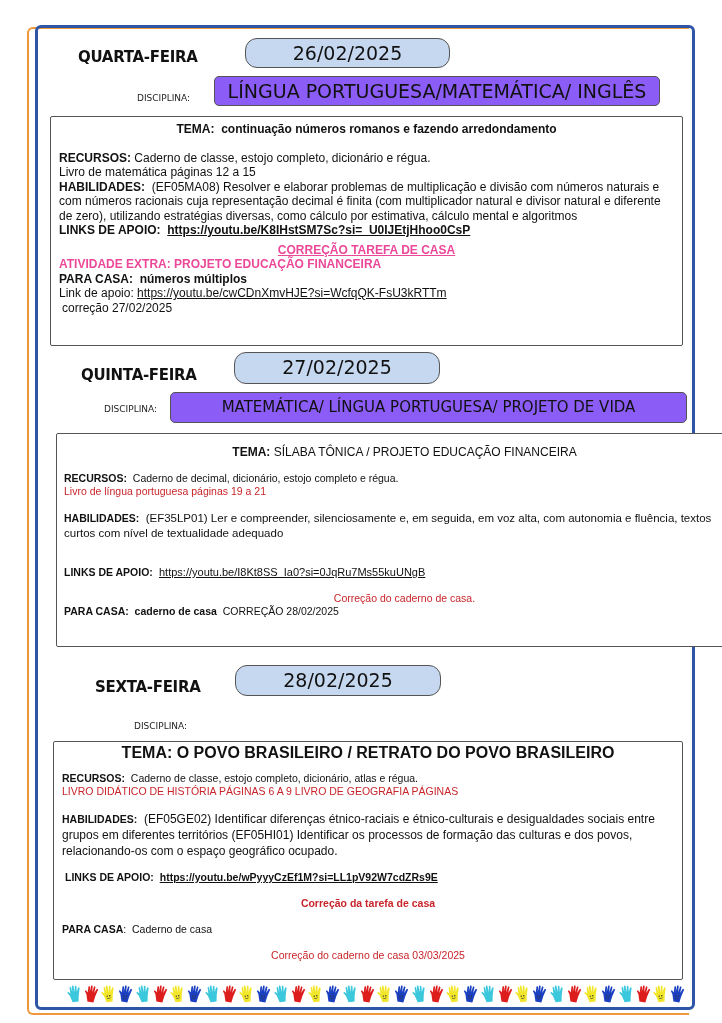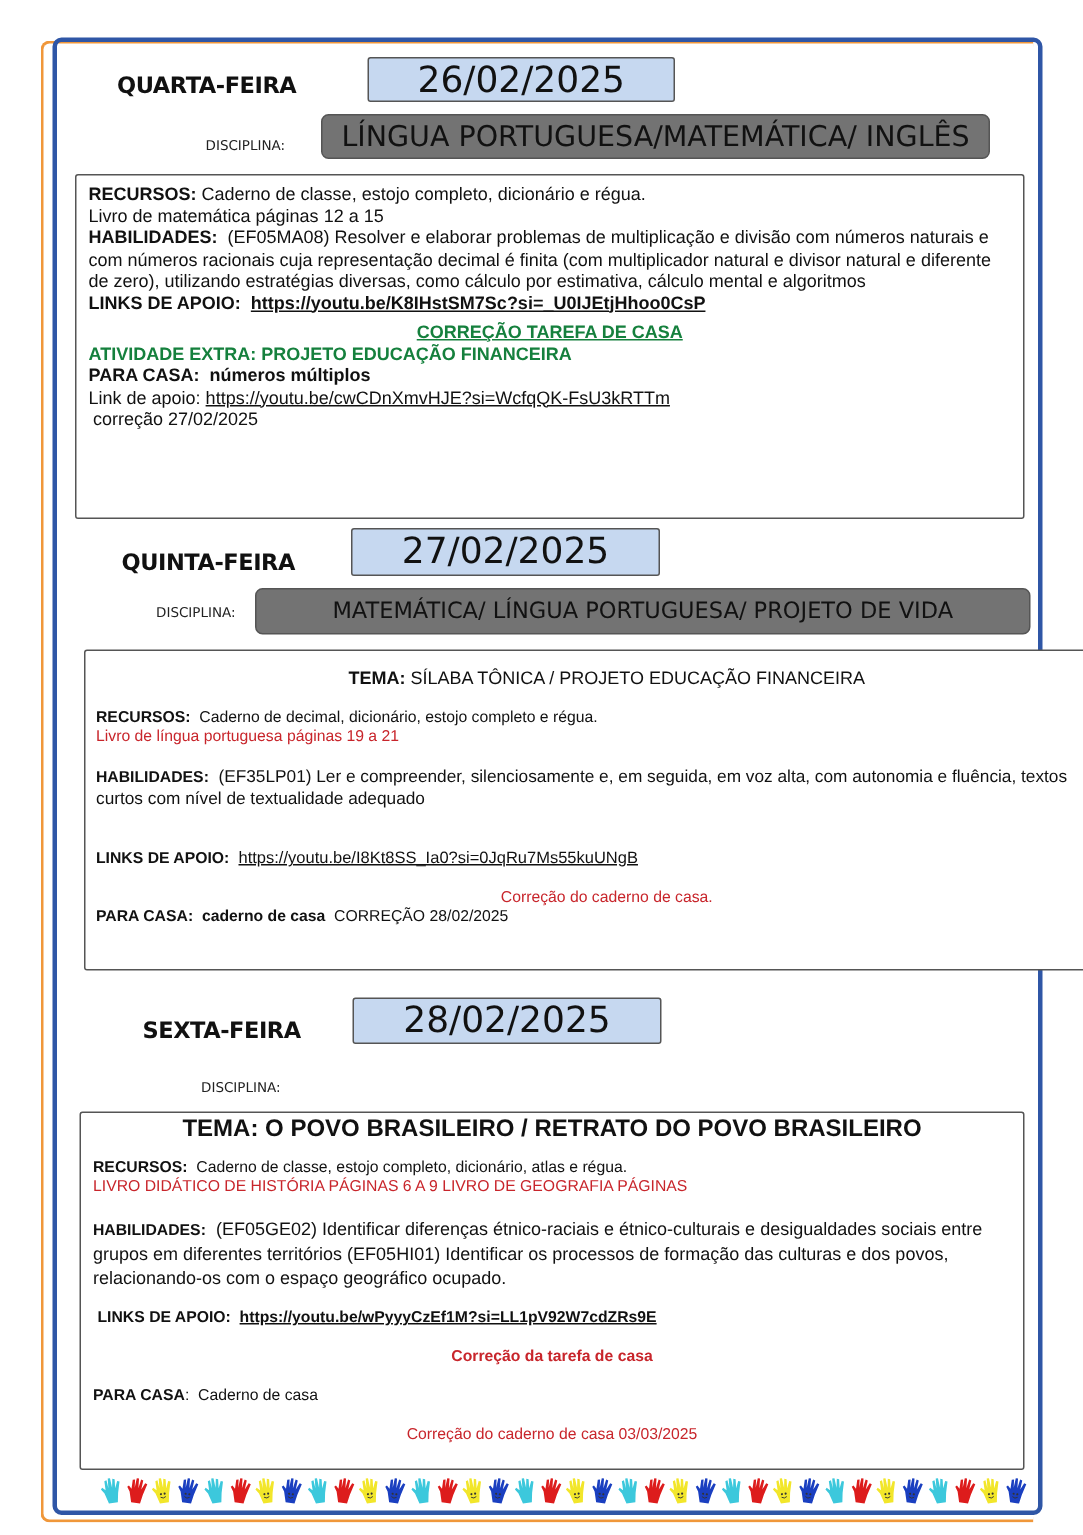--- a/index.html
+++ b/index.html
@@ -2,28 +2,28 @@
 <html><head>
 <meta charset="utf-8">
 <style>
   html, body { margin: 0; padding: 0; background: #ffffff; }
   body { width: 722px; height: 1023px; position: relative; overflow: hidden; font-family: "Liberation Sans", sans-serif; color: #111; }
 
   .frame-orange { position: absolute; left: 27px; top: 27px; width: 660px; height: 984px; border: 2px solid #f0973a; border-right: none; border-radius: 6px 0 0 6px; }
   .frame-blue { position: absolute; left: 35px; top: 25px; width: 660px; height: 985px; border: 3px solid #2f56a6; border-radius: 6px; box-sizing: border-box; }
 
   .day-label { position: absolute; font-family: "DejaVu Sans", sans-serif; font-weight: bold; font-size: 15px; color: #111; letter-spacing: -0.3px; }
-  .date-pill { position: absolute; background: #c6d8f0; border: 1.5px solid #555; border-radius: 2px; font-family: "DejaVu Sans", sans-serif; font-size: 24px; text-align: center; box-sizing: border-box; color: #111; }
+  .date-pill { position: absolute; background: #c6d8f0; border: 1.5px solid #555; border-radius: 12px; font-family: "DejaVu Sans", sans-serif; font-size: 19px; text-align: center; box-sizing: border-box; color: #111; }
   .disc-label { position: absolute; font-family: "DejaVu Sans", sans-serif; font-size: 9px; color: #222; }
-  .disc-box { position: absolute; border: 1.5px solid #555; border-radius: 5px; background: #737373; font-family: "DejaVu Sans", sans-serif; box-sizing: border-box; color: #111; white-space: nowrap; overflow: hidden; }
+  .disc-box { position: absolute; border: 1.5px solid #555; border-radius: 5px; background: #8b5cf6; font-family: "DejaVu Sans", sans-serif; box-sizing: border-box; color: #111; white-space: nowrap; overflow: hidden; }
 
   .content-box { position: absolute; border: 1.5px solid #555; border-radius: 2px; background: #fff; box-sizing: border-box; font-family: "Liberation Sans", sans-serif; color: #111; }
   .tema { font-weight: bold; text-align: center; }
   .b { font-weight: bold; }
-  .red { color: #15803d; }
+  .red { color: #ec4899; }
   .red-dark { color: #c8252b; }
   .link { text-decoration: underline; }
   .center { text-align: center; }
   p { margin: 0; }
 
   .hands { position: absolute; left: 66px; top: 985px; width: 600px; height: 20px; display: flex; gap: 1px; }
   .hand { width: 16px; height: 18px; position: relative; }
   .hand svg { width: 16px; height: 18px; display: block; }
 </style>
 </head>
@@ -31,20 +31,23 @@
 
 <div class="frame-orange"></div>
 <div class="frame-blue"></div>
 
 <div class="day-label" style="left:78px; top:48px;">QUARTA-FEIRA</div>
 <div class="date-pill" style="left:245px; top:38px; width:205px; height:30px; line-height:28px;">26/02/2025</div>
 <div class="disc-label" style="left:137px; top:93px;">DISCIPLINA:</div>
 <div class="disc-box" style="left:214px; top:76px; width:446px; height:30px; line-height:28px; font-size:19px; text-align:center;">LÍNGUA PORTUGUESA/MATEMÁTICA/ INGLÊS</div>
 
 <div class="content-box" style="left:50px; top:116px; width:633px; height:230px; padding:5px 8px; font-size:12px; line-height:14.5px;">
+  <p class="tema" style="font-size:12px; margin-bottom:14px;">
+    <span>TEMA:</span>&nbsp; <span>continuação números romanos e fazendo arredondamento</span>
+  </p>
   <p><span class="b">RECURSOS:</span> <span>Caderno de classe, estojo completo, dicionário  e régua.</span></p>
   <p>Livro de matemática páginas 12 a 15</p>
   <p><span class="b">HABILIDADES:</span>&nbsp; <span>(EF05MA08) Resolver e elaborar problemas de multiplicação e divisão com números naturais e com números racionais cuja representação decimal é finita (com multiplicador natural e divisor natural e diferente de zero), utilizando estratégias diversas, como cálculo por estimativa, cálculo mental e algoritmos</span></p>
   <p class="b"><span>LINKS DE APOIO:</span>&nbsp; <span class="link">https://youtu.be/K8IHstSM7Sc?si=_U0IJEtjHhoo0CsP</span></p>
   <p class="b red center link" style="margin-top:5px;">CORREÇÃO TAREFA DE CASA</p>
   <p class="b red">ATIVIDADE EXTRA: PROJETO EDUCAÇÃO FINANCEIRA</p>
   <p class="b"><span>PARA  CASA:</span>&nbsp; <span>números múltiplos</span></p>
   <p><span>Link de apoio:</span> <span class="link">https://youtu.be/cwCDnXmvHJE?si=WcfqQK-FsU3kRTTm</span></p>
   <p style="padding-left:3px;">correção 27/02/2025</p>
 </div>

